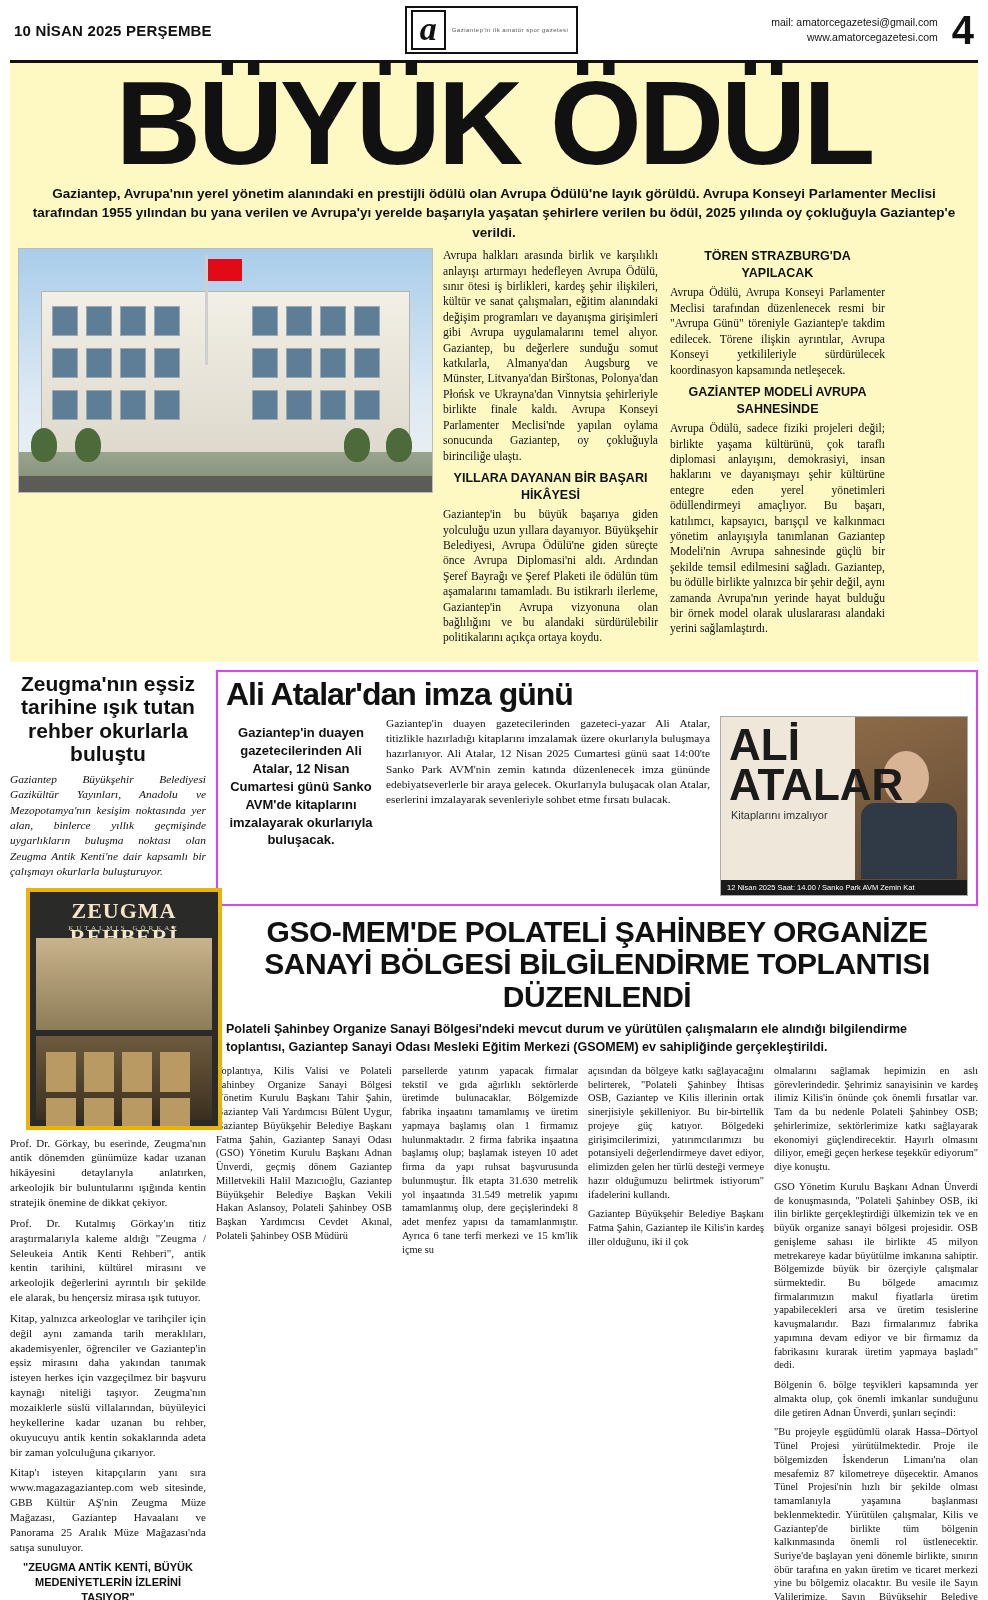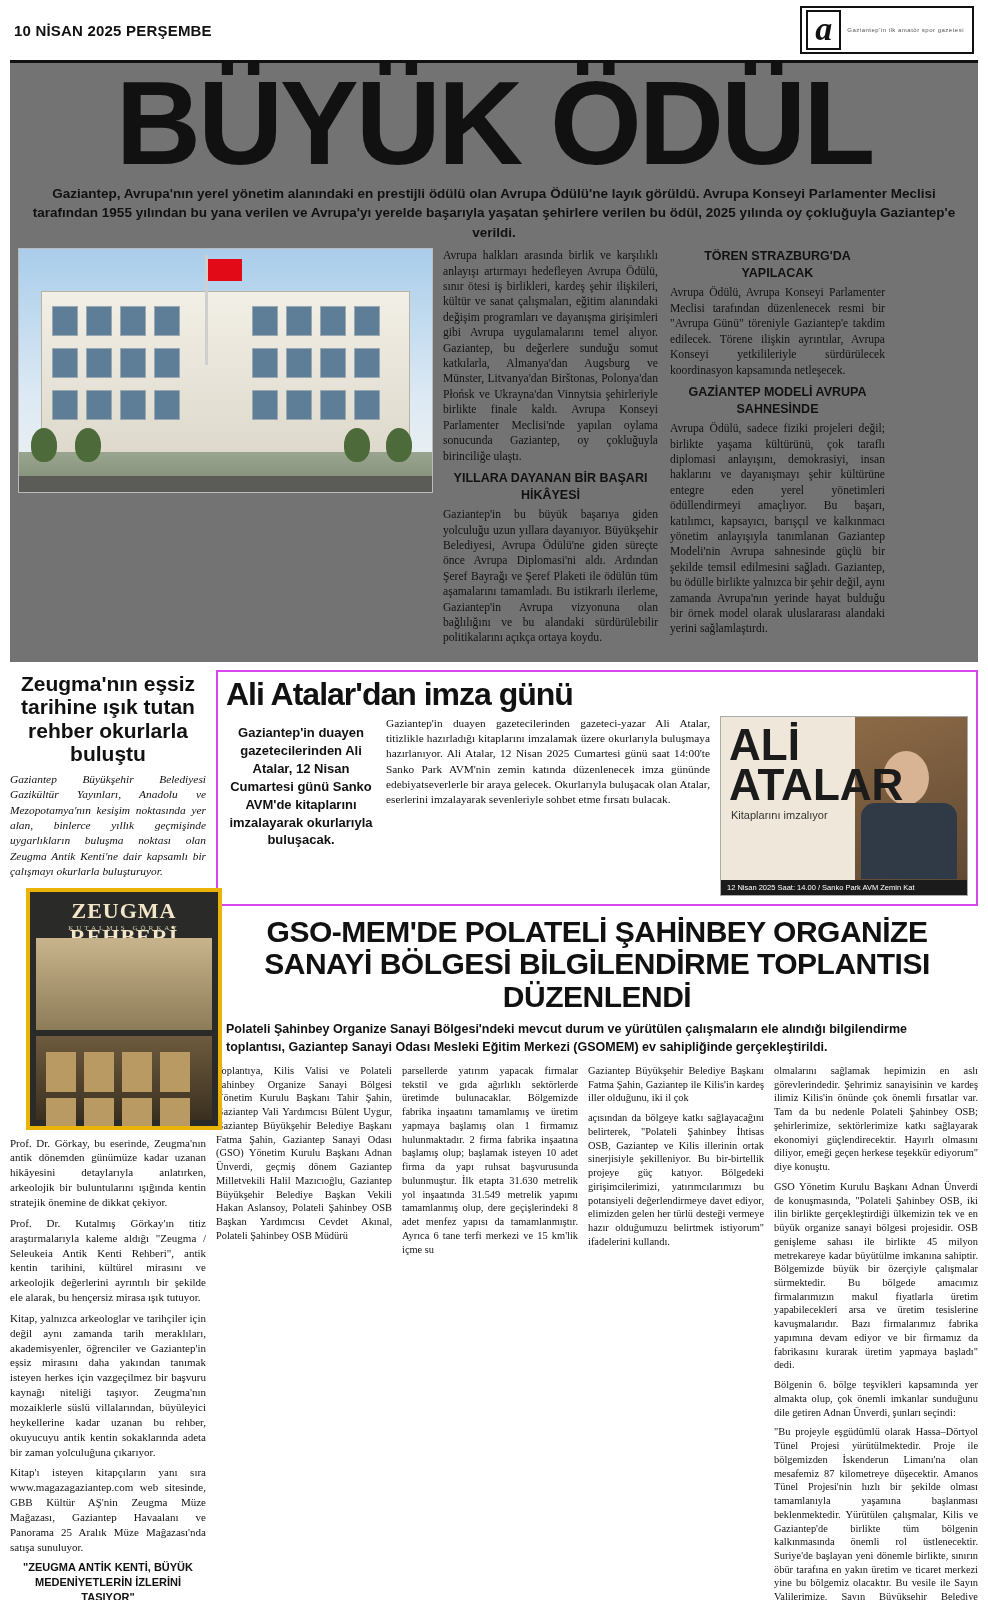--- a/index.html
+++ b/index.html
@@ -39,21 +39,21 @@
   .logo-sub {
     font-size:6px; font-family:"Liberation Sans", sans-serif;
     color:#555; letter-spacing:.5px;
   }
   .mast-right { display:flex; align-items:center; gap:14px; }
   .mast-contact { text-align:right; font-family:"Liberation Sans", sans-serif; font-size:10.5px; line-height:1.45; }
   .page-num { font-family:"Liberation Sans", sans-serif; font-weight:bold; font-size:40px; line-height:1; }
   .rule-top { border-top:3px solid #111; margin:2px 0 0 0; }
 
   
-  .hero-band { background:#737373; padding: 2px 6px 10px 6px; }
+  .hero-band { background:#fef9c3; padding: 2px 6px 10px 6px; }
   .hero-title {
     font-family:"Liberation Sans", sans-serif;
     font-weight:bold; font-size:118px; line-height:.92;
     text-align:center; letter-spacing:-3px; margin: 4px 0 6px 0;
   }
   .hero-deck {
     font-family:"Liberation Sans", sans-serif;
     font-size:13.5px; font-weight:bold; line-height:1.45;
     text-align:center; padding:0 6px 6px 6px;
   }
@@ -165,20 +165,27 @@
 
 <div class="page">
 
   <div class="masthead">
     <div class="mast-date">10 NİSAN 2025 PERŞEMBE</div>
     <div class="mast-logo">
       <div class="logo-a">a</div>
       <div>
         <div class="logo-sub">Gaziantep'in ilk amatör spor gazetesi</div>
       </div>
+    </div>
+    <div class="mast-right">
+      <div class="mast-contact">
+        <div>mail: amatorcegazetesi@gmail.com</div>
+        <div>www.amatorcegazetesi.com</div>
+      </div>
+      <div class="page-num">4</div>
     </div>
   </div>
   <div class="rule-top"></div>
 
   <div class="hero-band">
     <div class="hero-title">BÜYÜK ÖDÜL</div>
     <div class="hero-deck">Gaziantep, Avrupa'nın yerel yönetim alanındaki en prestijli ödülü olan Avrupa Ödülü'ne layık görüldü. Avrupa Konseyi Parlamenter Meclisi tarafından 1955 yılından bu yana verilen ve Avrupa'yı yerelde başarıyla yaşatan şehirlere verilen bu ödül, 2025 yılında oy çokluğuyla Gaziantep'e verildi.</div>
     <div class="hero-body">
       <div class="hero-photo">
         <div class="hp-sky"></div>
@@ -289,22 +296,22 @@
         <div class="gso-deck">Polateli Şahinbey Organize Sanayi Bölgesi'ndeki mevcut durum ve yürütülen çalışmaların ele alındığı bilgilendirme toplantısı, Gaziantep Sanayi Odası Mesleki Eğitim Merkezi (GSOMEM) ev sahipliğinde gerçekleştirildi.</div>
 
         <div class="gso-cols">
           <div class="gso-c" style="width:176px">
             <p>Toplantıya, Kilis Valisi ve Polateli Şahinbey Organize Sanayi Bölgesi Yönetim Kurulu Başkanı Tahir Şahin, Gaziantep Vali Yardımcısı Bülent Uygur, Gaziantep Büyükşehir Belediye Başkanı Fatma Şahin, Gaziantep Sanayi Odası (GSO) Yönetim Kurulu Başkanı Adnan Ünverdi, geçmiş dönem Gaziantep Milletvekili Halil Mazıcıoğlu, Gaziantep Büyükşehir Belediye Başkan Vekili Hakan Aslansoy, Polateli Şahinbey OSB Başkan Yardımcısı Cevdet Akınal, Polateli Şahinbey OSB Müdürü</p>
           </div>
           <div class="gso-c" style="width:176px">
             <p>parsellerde yatırım yapacak firmalar tekstil ve gıda ağırlıklı sektörlerde üretimde bulunacaklar. Bölgemizde fabrika inşaatını tamamlamış ve üretim yapmaya başlamış olan 1 firmamız hulunmaktadır. 2 firma fabrika inşaatına başlamış olup; başlamak isteyen 10 adet firma da yapı ruhsat başvurusunda bulunmuştur. İlk etapta 31.630 metrelik yol inşaatında 31.549 metrelik yapımı tamamlanmış olup, dere geçişlerindeki 8 adet menfez yapısı da tamamlanmıştır. Ayrıca 6 tane terfi merkezi ve 15 km'lik içme su</p>
           </div>
           <div class="gso-c" style="width:176px">
+            <p>açısından da bölgeye katkı sağlayacağını belirterek, "Polateli Şahinbey İhtisas OSB, Gaziantep ve Kilis illerinin ortak sinerjisiyle şekilleniyor. Bu bir-birtellik projeye güç katıyor. Bölgedeki girişimcilerimizi, yatırımcılarımızı bu potansiyeli değerlendirmeye davet ediyor, elimizden gelen her türlü desteği vermeye hazır olduğumuzu belirtmek istiyorum" ifadelerini kullandı.</p>
             <p>Gaziantep Büyükşehir Belediye Başkanı Fatma Şahin, Gaziantep ile Kilis'in kardeş iller olduğunu, iki il çok</p>
-            <p>açısından da bölgeye katkı sağlayacağını belirterek, "Polateli Şahinbey İhtisas OSB, Gaziantep ve Kilis illerinin ortak sinerjisiyle şekilleniyor. Bu bir-birtellik projeye güç katıyor. Bölgedeki girişimcilerimizi, yatırımcılarımızı bu potansiyeli değerlendirmeye davet ediyor, elimizden gelen her türlü desteği vermeye hazır olduğumuzu belirtmek istiyorum" ifadelerini kullandı.</p>
           </div>
           <div class="gso-c" style="flex:1">
             <p>olmalarını sağlamak hepimizin en aslı görevlerindedir. Şehrimiz sanayisinin ve kardeş ilimiz Kilis'in önünde çok önemli fırsatlar var. Tam da bu nedenle Polateli Şahinbey OSB; şehirlerimize, sektörlerimize katkı sağlayarak ekonomiyi güçlendirecektir. Hayırlı olmasını diliyor, emeği geçen herkese teşekkür ediyorum" diye konuştu.</p>
             <p>GSO Yönetim Kurulu Başkanı Adnan Ünverdi de konuşmasında, "Polateli Şahinbey OSB, iki ilin birlikte gerçekleştirdiği ülkemizin tek ve en büyük organize sanayi bölgesi projesidir. OSB genişleme sahası ile birlikte 45 milyon metrekareye kadar büyütülme imkanına sahiptir. Bölgemizde büyük bir özerçiyle çalışmalar sürmektedir. Bu bölgede amacımız firmalarımızın makul fiyatlarla üretim yapabilecekleri arsa ve üretim tesislerine kavuşmalarıdır. Bazı firmalarımız fabrika yapımına devam ediyor ve bir firmamız da fabrikasını kurarak üretim yapmaya başladı" dedi.</p>
             <p>Bölgenin 6. bölge teşvikleri kapsamında yer almakta olup, çok önemli imkanlar sunduğunu dile getiren Adnan Ünverdi, şunları seçindi:</p>
             <p>"Bu projeyle eşgüdümlü olarak Hassa–Dörtyol Tünel Projesi yürütülmektedir. Proje ile bölgemizden İskenderun Limanı'na olan mesafemiz 87 kilometreye düşecektir. Amanos Tünel Projesi'nin hızlı bir şekilde olması tamamlanıyla yaşamına başlanması beklenmektedir. Yürütülen çalışmalar, Kilis ve Gaziantep'de birlikte tüm bölgenin kalkınmasında önemli rol üstlenecektir. Suriye'de başlayan yeni dönemle birlikte, sınırın öbür tarafına en yakın üretim ve ticaret merkezi yine bu bölgemiz olacaktır. Bu vesile ile Sayın Valilerimize, Sayın Büyükşehir Belediye Başkanımıza, Polateli Şahinbey OSB yönetimine, emeği olan herkese ve bugün programımıza katılan değerli yatırımcılarımıza teşekkür ediyorum."</p>
 
           </div>
         </div>
 

